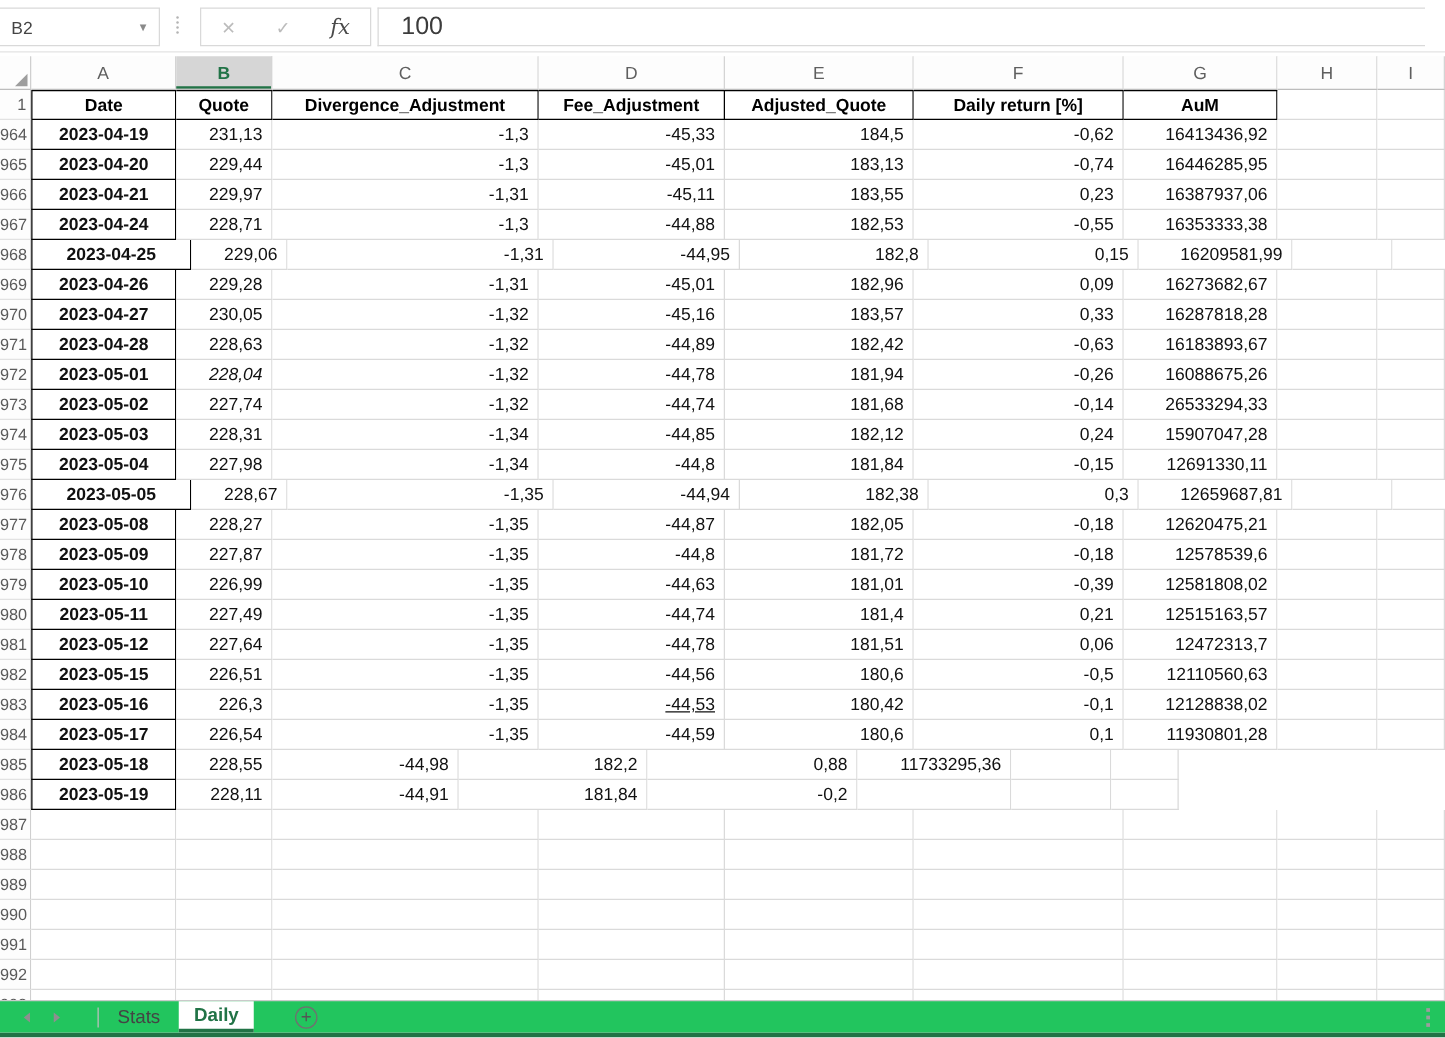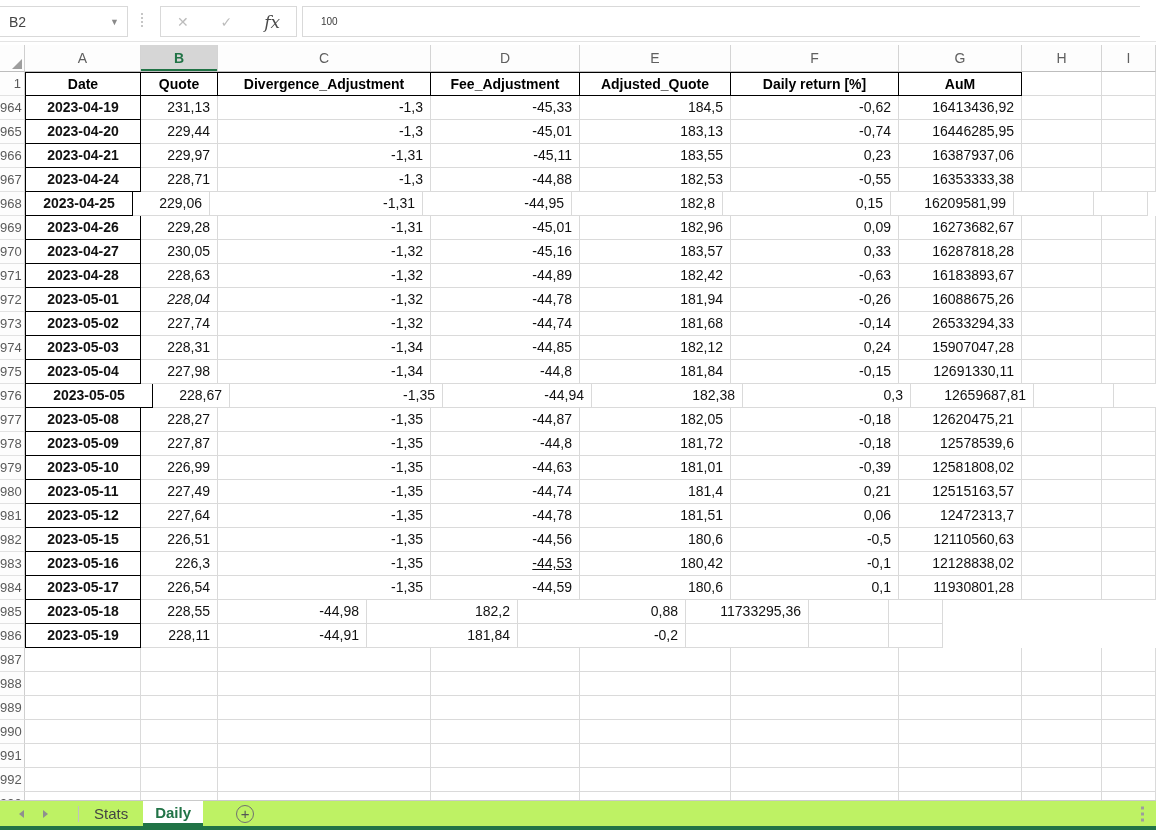--- a/index.html
+++ b/index.html
@@ -15,21 +15,21 @@
   .nb-arrow{color:#8a8a8a;font-size:9px;}
   .vdots{position:absolute;left:141px;top:13px;display:flex;flex-direction:column;gap:2px;}
   .vdots i{width:2px;height:2px;background:#b3b3b3;border-radius:50%;}
   .fx-group{position:absolute;left:160px;top:6px;width:137px;height:31px;box-sizing:border-box;
             border:1px solid #d9d9d9;background:#fff;display:flex;align-items:center;
             justify-content:space-around;}
   .fxbtn{font-size:14px;color:#bcbcbc;cursor:default;}
   .fxbtn.fx{font-family:"DejaVu Serif",serif;font-style:italic;font-size:17px;color:#4a4a4a;}
   .formula-input{position:absolute;left:302px;top:6px;right:16px;height:31px;box-sizing:border-box;
             border:1px solid #d9d9d9;border-right:none;background:#fff;display:flex;
-            align-items:center;padding-left:18px;font-size:10px;color:#3c3c3c;}
+            align-items:center;padding-left:18px;font-size:20px;color:#3c3c3c;}
 
   
   .grid{margin-top:3px;}
   .col-headers{display:flex;height:27px;}
   .corner{width:25px;box-sizing:border-box;border-right:1px solid #cfcfcf;
           border-bottom:1px solid #bdbdbd;position:relative;background:#fdfdfd;flex:none;}
   .corner .tri{position:absolute;right:2px;bottom:2px;width:0;height:0;
           border-left:10px solid transparent;border-bottom:10px solid #9e9e9e;}
   .col-h{flex:none;box-sizing:border-box;height:27px;line-height:26px;text-align:center;
          font-size:14px;color:#5f5f5f;background:#fdfdfd;
@@ -47,21 +47,21 @@
      overflow:hidden;white-space:nowrap;background:#fff;}
   .num{text-align:right;padding-right:7px;}
   .a-cell{font-weight:700;text-align:center;
      border-left:1px solid #000;border-right:1px solid #000;border-bottom:1px solid #000;}
   .hc{flex:none;height:24px;box-sizing:border-box;line-height:22px;font-size:14px;color:#000;
      font-weight:700;text-align:center;background:#fff;overflow:hidden;white-space:nowrap;
      border-top:1px solid #000;border-right:1px solid #000;border-bottom:1px solid #000;}
   .hc.first{border-left:1px solid #000;}
 
   
-  .tab-bar{height:26px;box-sizing:border-box;background:#bef264;border-top:1px solid #cacaca;
+  .tab-bar{height:26px;box-sizing:border-box;background:#22c55e;border-top:1px solid #cacaca;
            display:flex;align-items:stretch;position:relative;}
   .nav-arrows{display:flex;align-items:center;gap:19px;padding-left:19px;}
   .tri-l{width:0;height:0;border-top:4px solid transparent;border-bottom:4px solid transparent;
          border-right:5px solid #8f8f8f;}
   .tri-r{width:0;height:0;border-top:4px solid transparent;border-bottom:4px solid transparent;
          border-left:5px solid #8f8f8f;}
   .tab-sep{width:1px;background:#c0c0c0;margin:5px 0 4px 30px;}
   .tabs{display:flex;align-items:stretch;}
   .tab{padding:0 15px;display:flex;align-items:center;font-size:15px;color:#444;box-sizing:border-box;}
   .tab.active{background:#fff;color:var(--green);font-weight:700;
@@ -171,21 +171,21 @@
           <div class="c num" style="width: 213px;">-1,3</div>
           <div class="c num" style="width: 149px;">-44,88</div>
           <div class="c num" style="width: 151px;">182,53</div>
           <div class="c num" style="width: 168px;">-0,55</div>
           <div class="c num" style="width: 123px;">16353333,38</div>
           <div class="c" style="width: 80px;"></div>
           <div class="c" style="width: 54px;"></div>
         </div>
         <div class="xrow">
           <div class="rn">968</div>
-          <div class="c a-cell" style="width: 108px;">2023-04-25</div>
+          <div class="c a-cell" style="width: 128px;">2023-04-25</div>
           <div class="c num" style="width: 77px;">229,06</div>
           <div class="c num" style="width: 213px;">-1,31</div>
           <div class="c num" style="width: 149px;">-44,95</div>
           <div class="c num" style="width: 151px;">182,8</div>
           <div class="c num" style="width: 168px;">0,15</div>
           <div class="c num" style="width: 123px;">16209581,99</div>
           <div class="c" style="width: 80px;"></div>
           <div class="c" style="width: 54px;"></div>
         </div>
         <div class="xrow">

